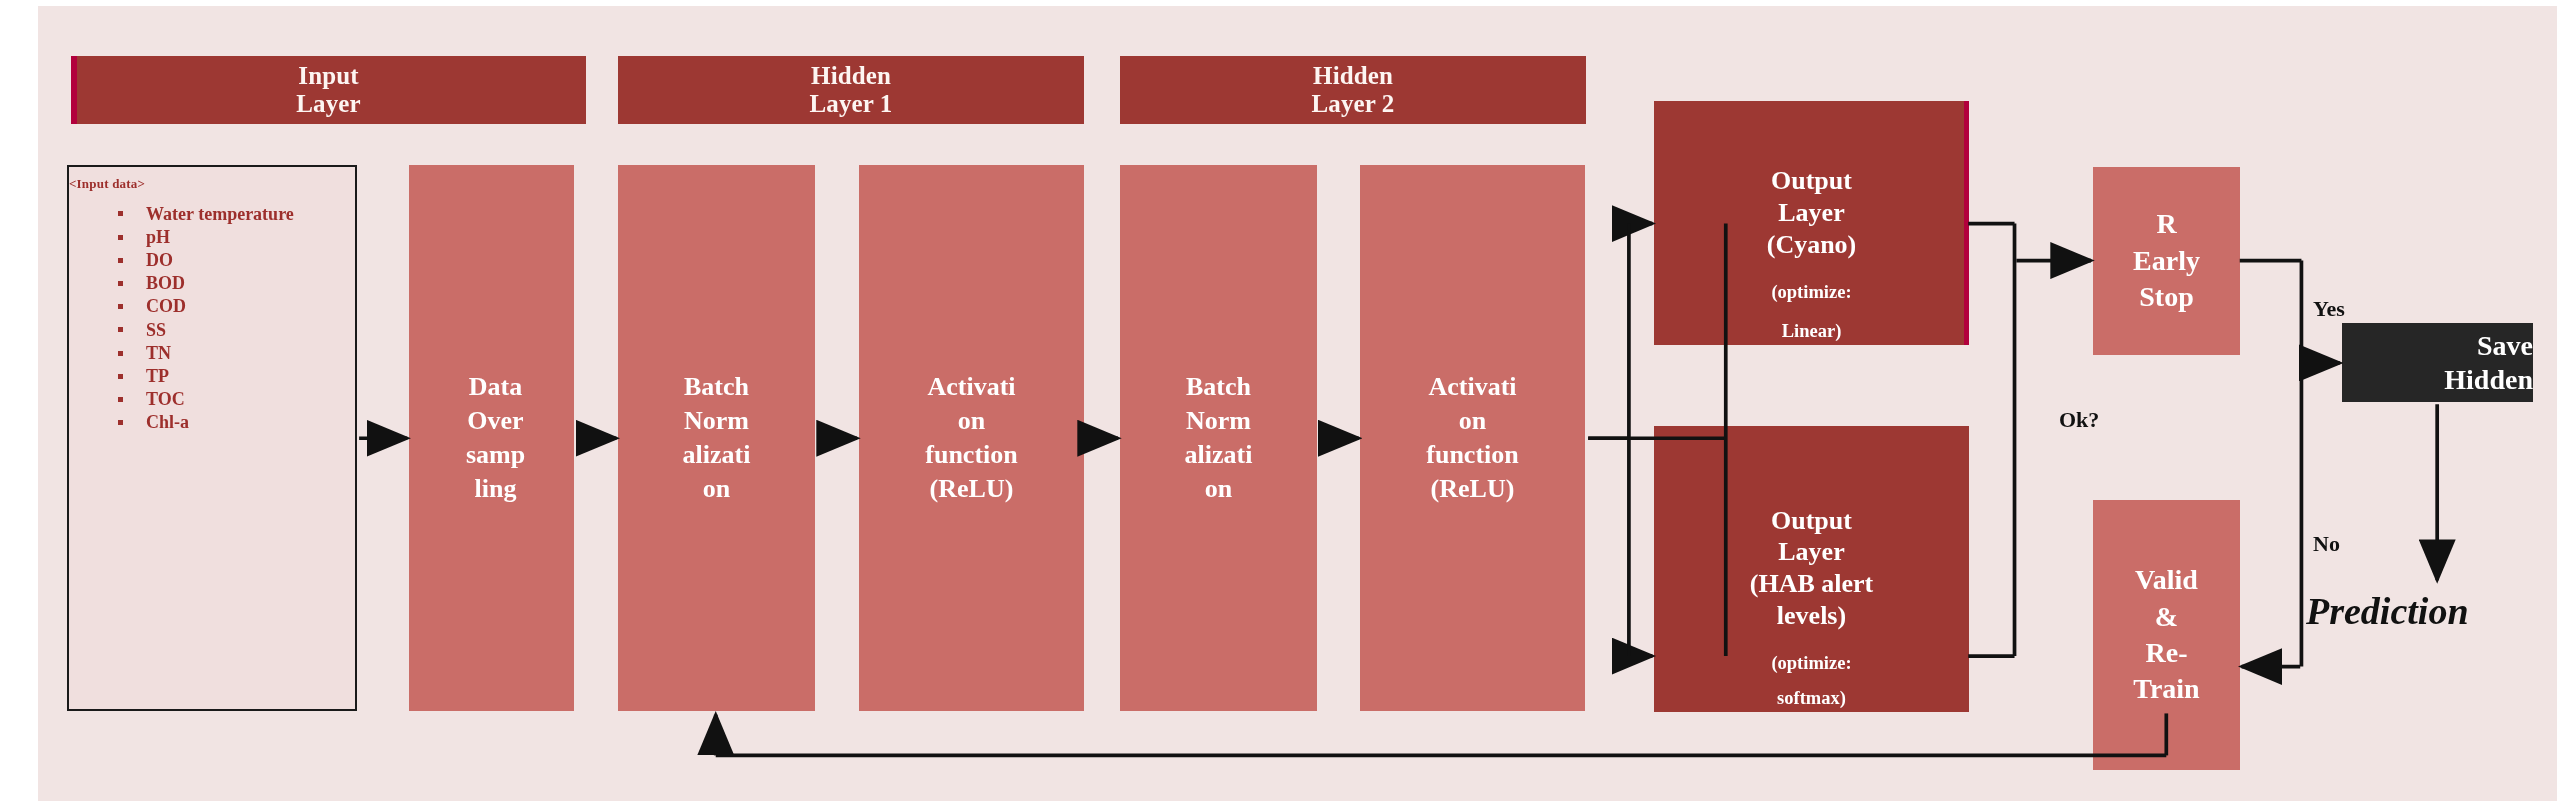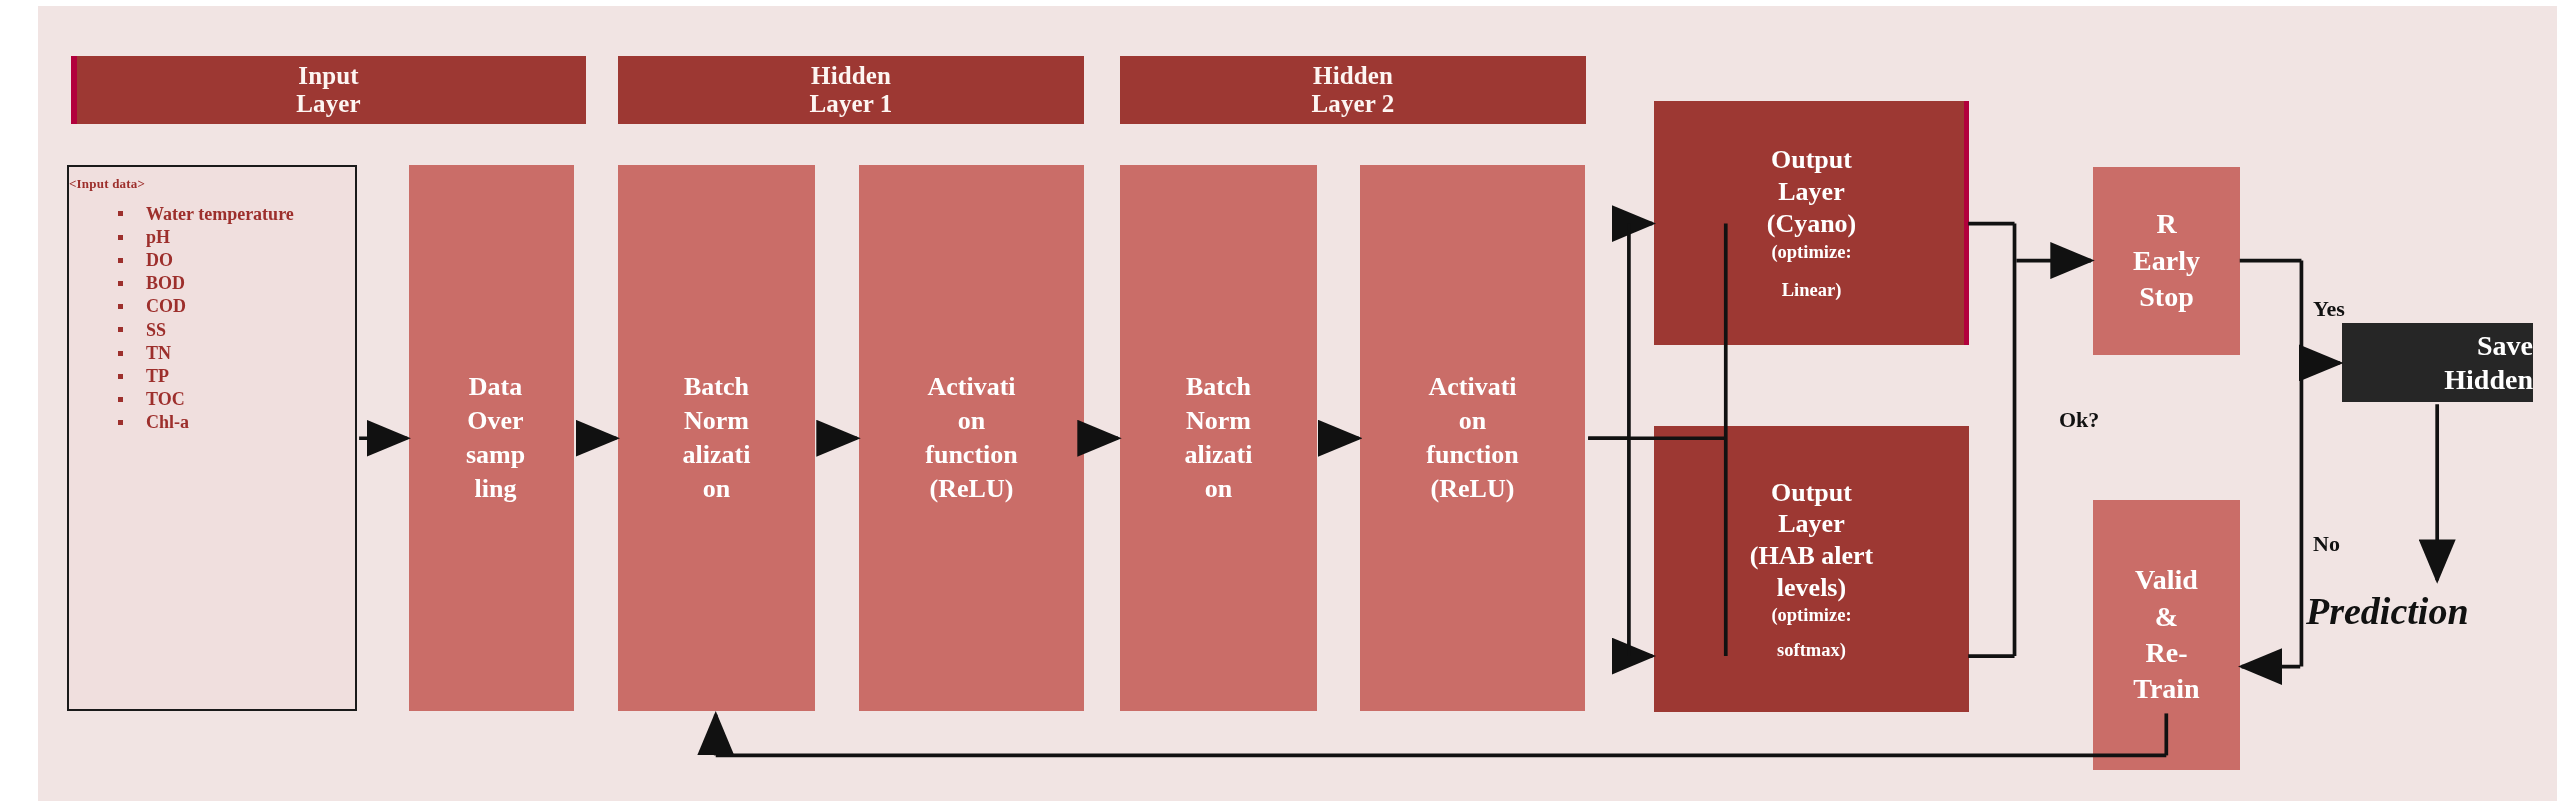--- a/index.html
+++ b/index.html
@@ -56,28 +56,28 @@
     line-height:1.30;
   }
 
   
   .outbox{
     background:#9d3833;
     color:#ffffff;
     display:flex;
     flex-direction:column;
     align-items:center;
-    justify-content:center;
+    justify-content:flex-end;
     text-align:center;
     font-weight:bold;
     font-size:26px;
     line-height:1.22;
     padding:2.5px 6.2px;
   }
-  .outbox .sub{font-size:18.5px;line-height:1.22;margin-top:1px;}
+  .outbox .sub{font-size:18.5px;line-height:1.22;margin-top:21px;}
   .outbox .accent-right{
     position:absolute;right:0;top:0;bottom:0;width:5px;background:#b2003c;
   }
 
   
   #input-card{
     background:#f0dfde;
     border:2.5px solid #1a1a1a;
     color:#9d2f2c;
   }

